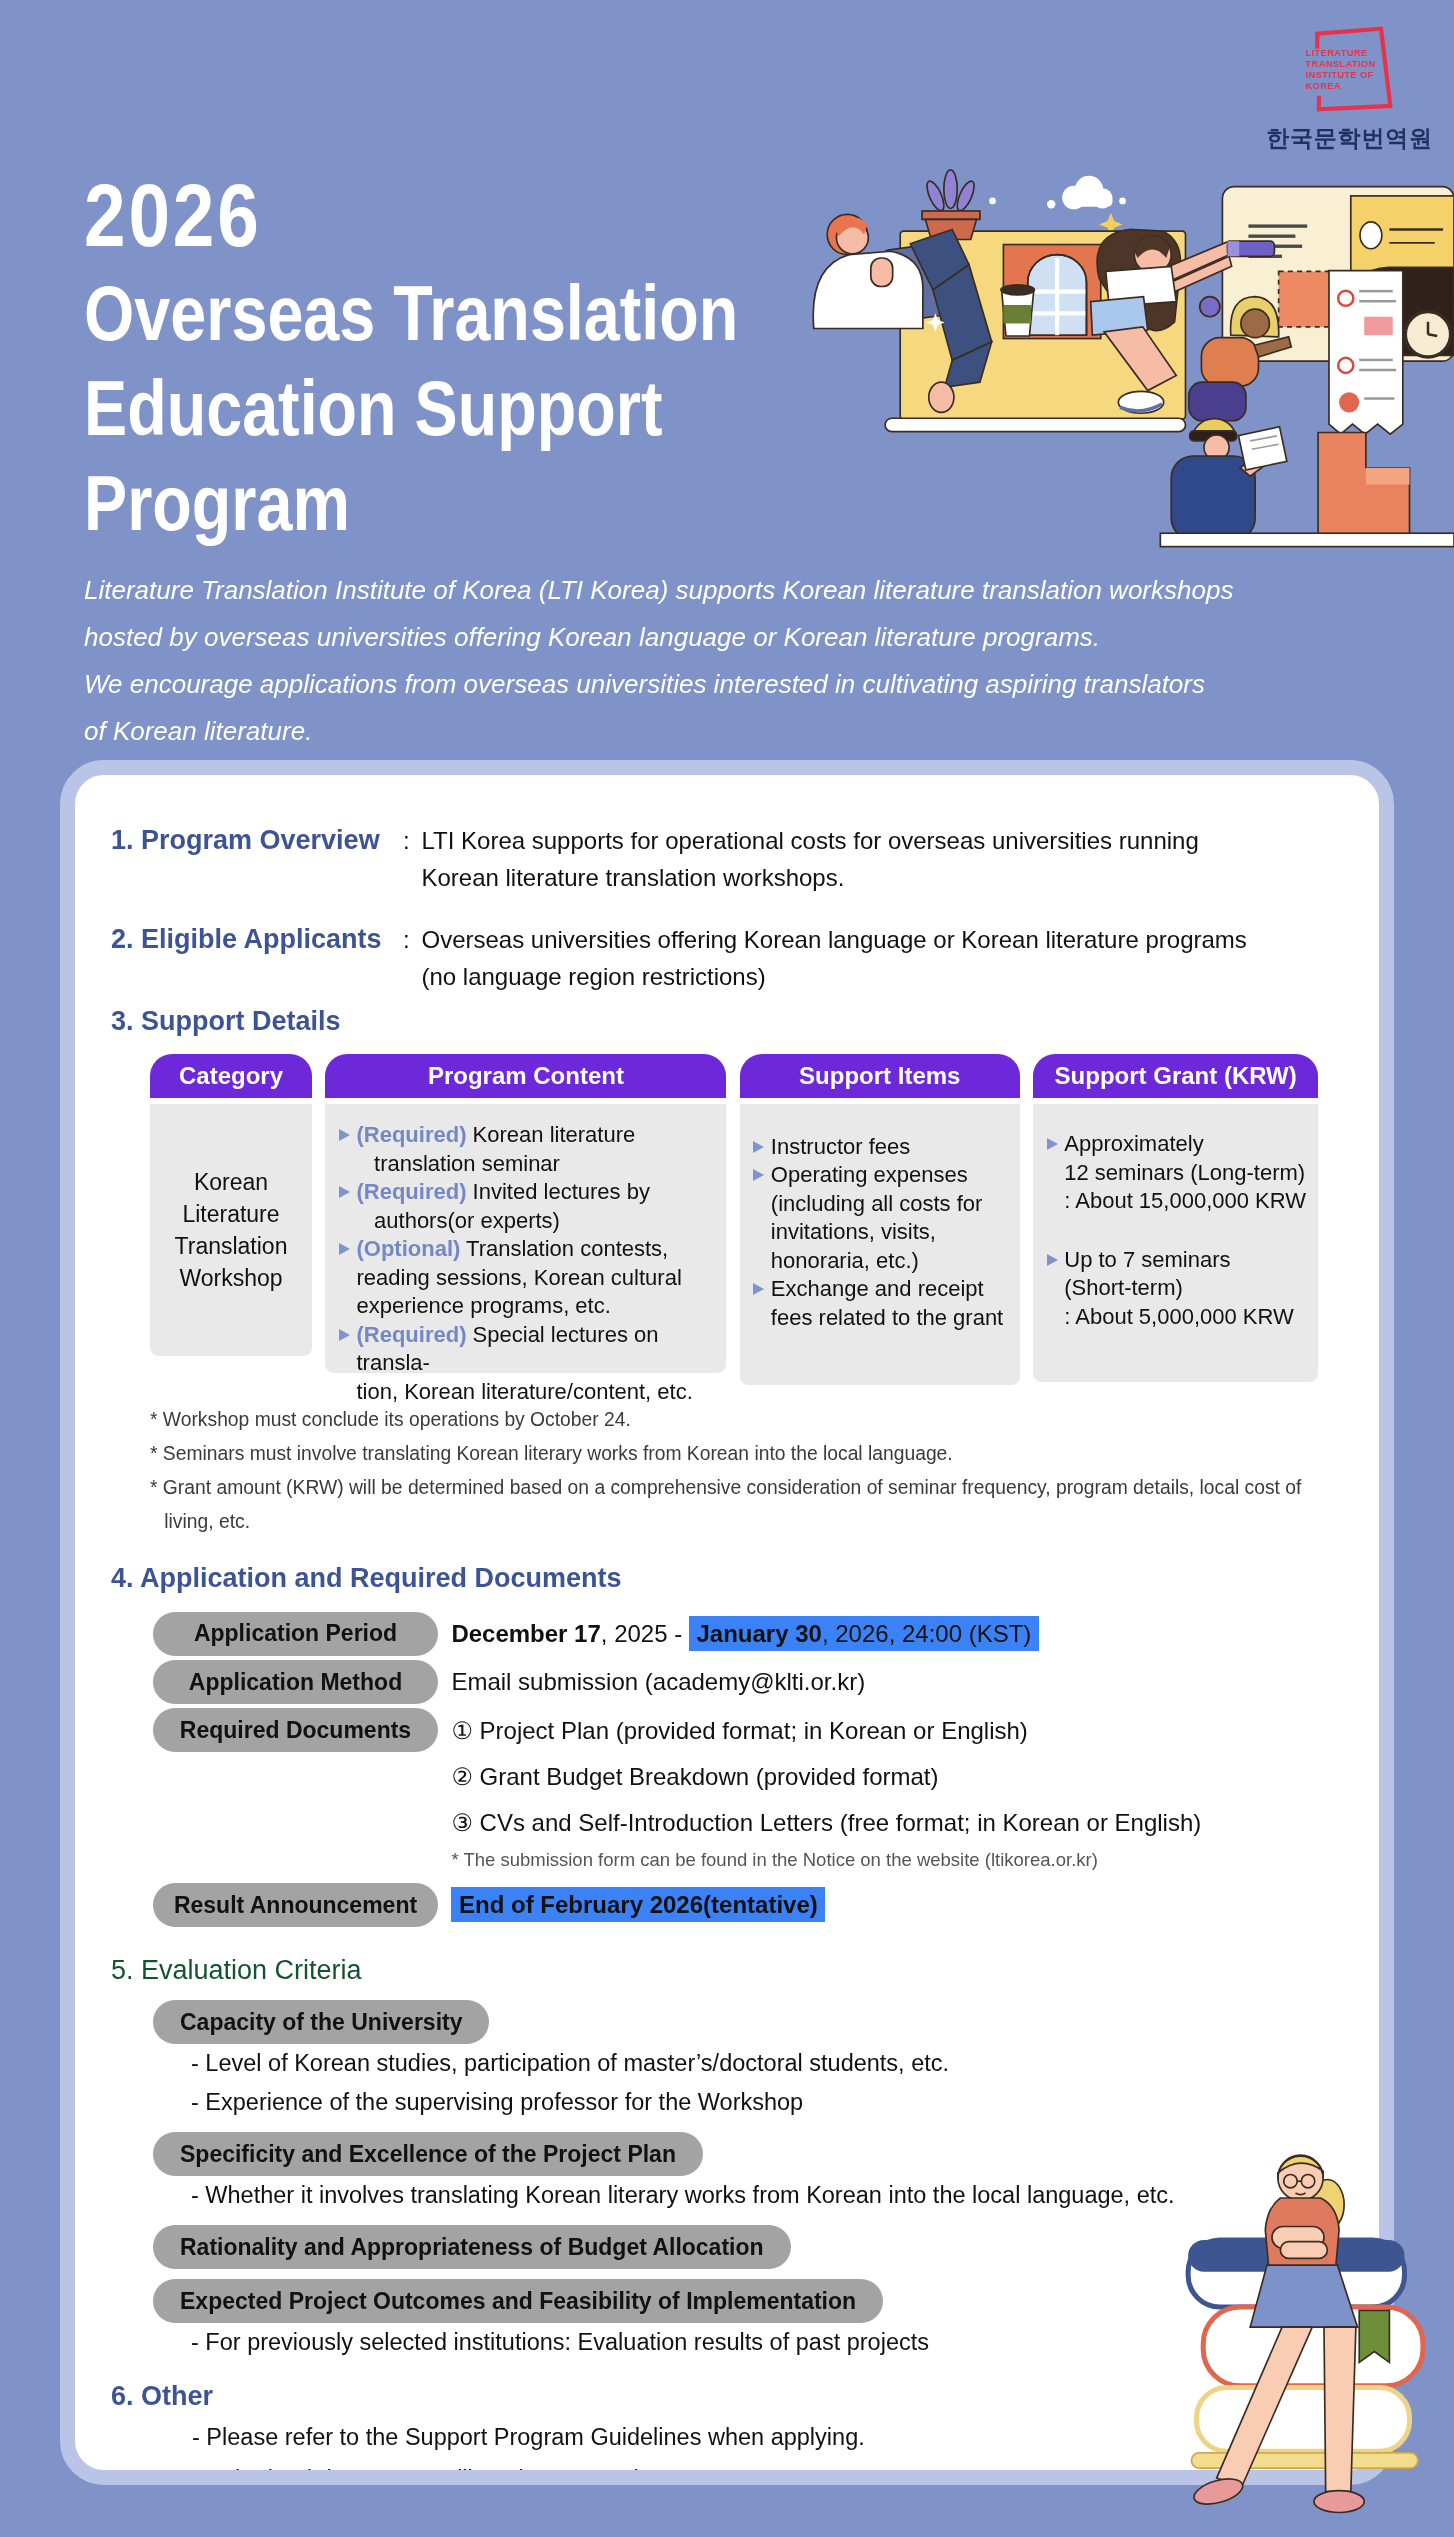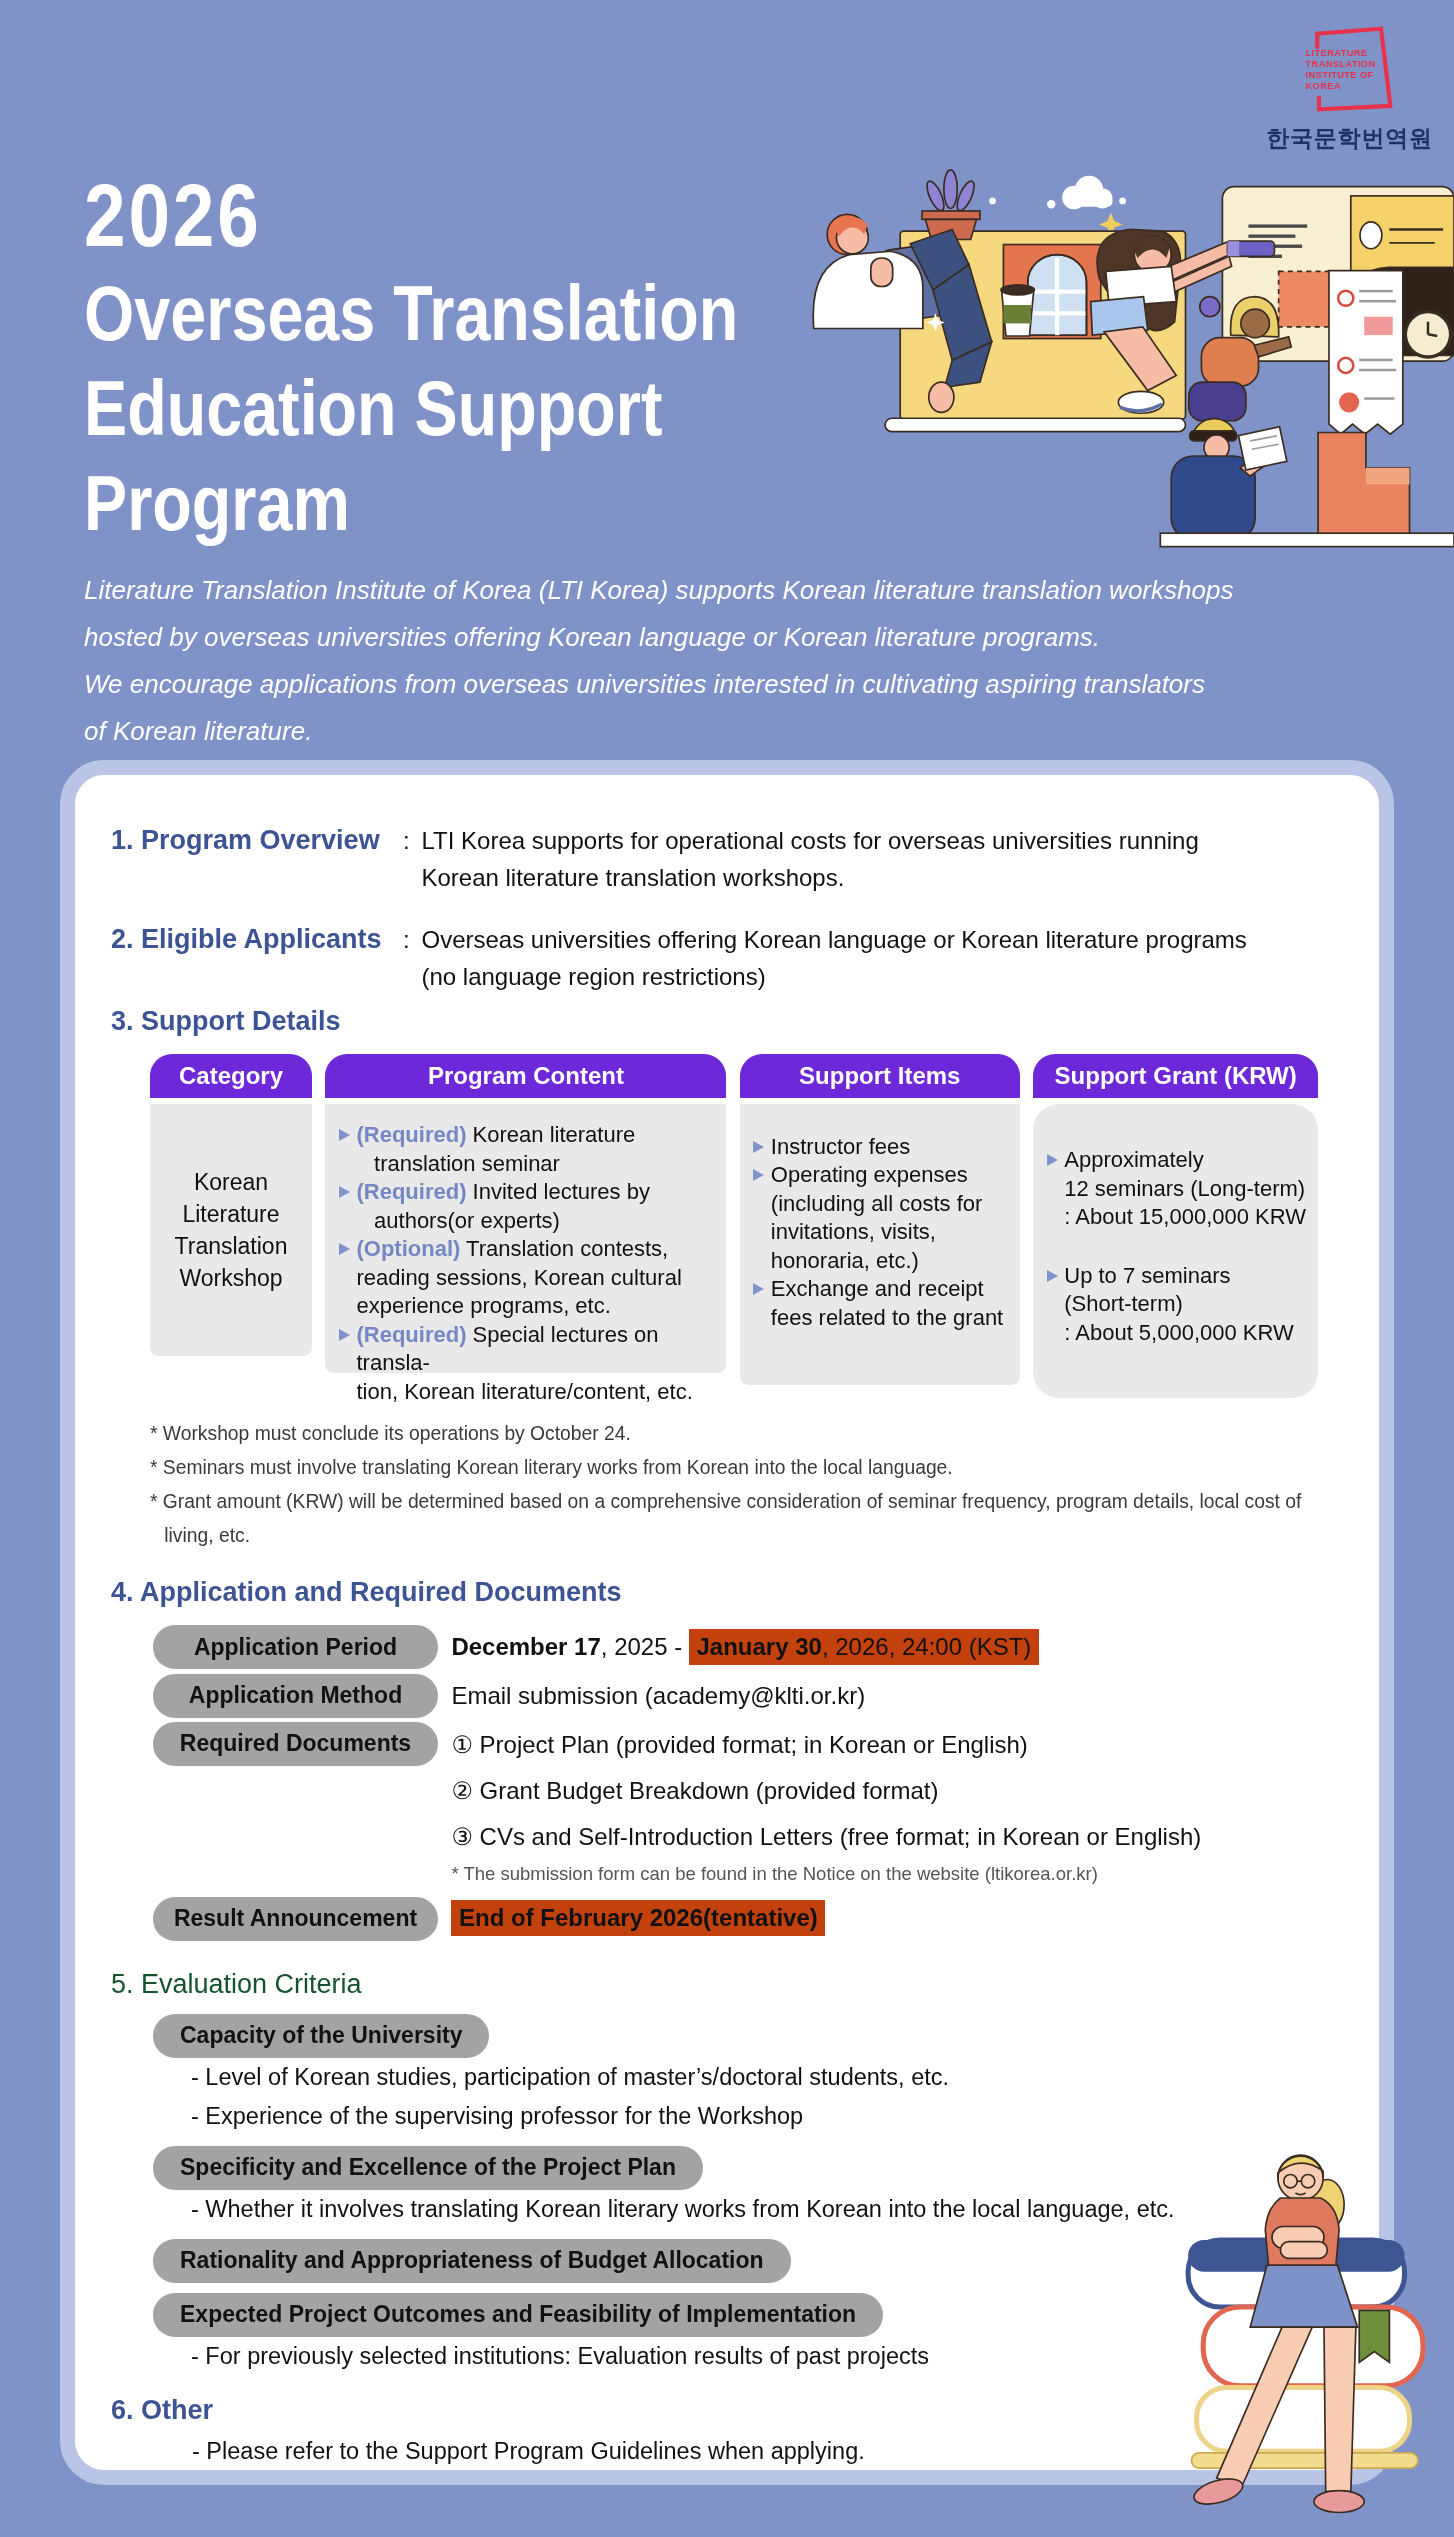--- a/index.html
+++ b/index.html
@@ -1,20 +1,20 @@
 <!DOCTYPE html>
 <html style="font-size:13.4px"><head>
 <meta charset="utf-8">
 <style>
   html,body{margin:0;padding:0;}
   body{width:1455px;height:2538px;position:relative;overflow:hidden;
        background:#8093c8;font-family:"Liberation Sans",sans-serif;}
   svg{display:block;}
   .b{font-weight:bold;text-align:center;}
-  .hl{background:#c2410c;padding:4.2px 7.6px;}
+  .hl{background:#3b82f6;padding:4.2px 7.6px;}
 
   
   .logo{position:absolute;left:1257px;top:22px;width:185px;text-align:center;}
   .logo svg{margin:0 auto;}
   .logo-kr{margin-top:6.7px;font-size:23px;font-weight:bold;color:#1f3064;letter-spacing:0.8px;}
 
   
   .hero-title{position:absolute;left:84px;top:165px;color:#fff;font-weight:bold;
               transform:scaleX(0.84);transform-origin:left top;white-space:nowrap;}
   .hero-title .year{font-size:89px;line-height:101px;letter-spacing:3.4px;}
@@ -332,21 +332,21 @@
               <span class="tri"></span>
           <div>
                 <div>Exchange and receipt</div>
           <div>fees related to the grant</div>
               </div>
             </div>
       </div>
     </div>
     <div class="tcol w-grt">
       <div class="thead">Support Grant (KRW)</div>
-      <div class="tbody tpad" style="padding-top:42px;border-radius:26px;">
+      <div class="tbody tpad" style="padding-top:26px;">
         <div class="bullet">
               <span class="tri"></span>
           <div>
                 <div>Approximately</div>
           <div>12 seminars (Long-term)</div>
           <div>: About 15,000,000 KRW</div>
               </div>
             </div>
         <div class="gap36"></div>
         <div class="bullet">

